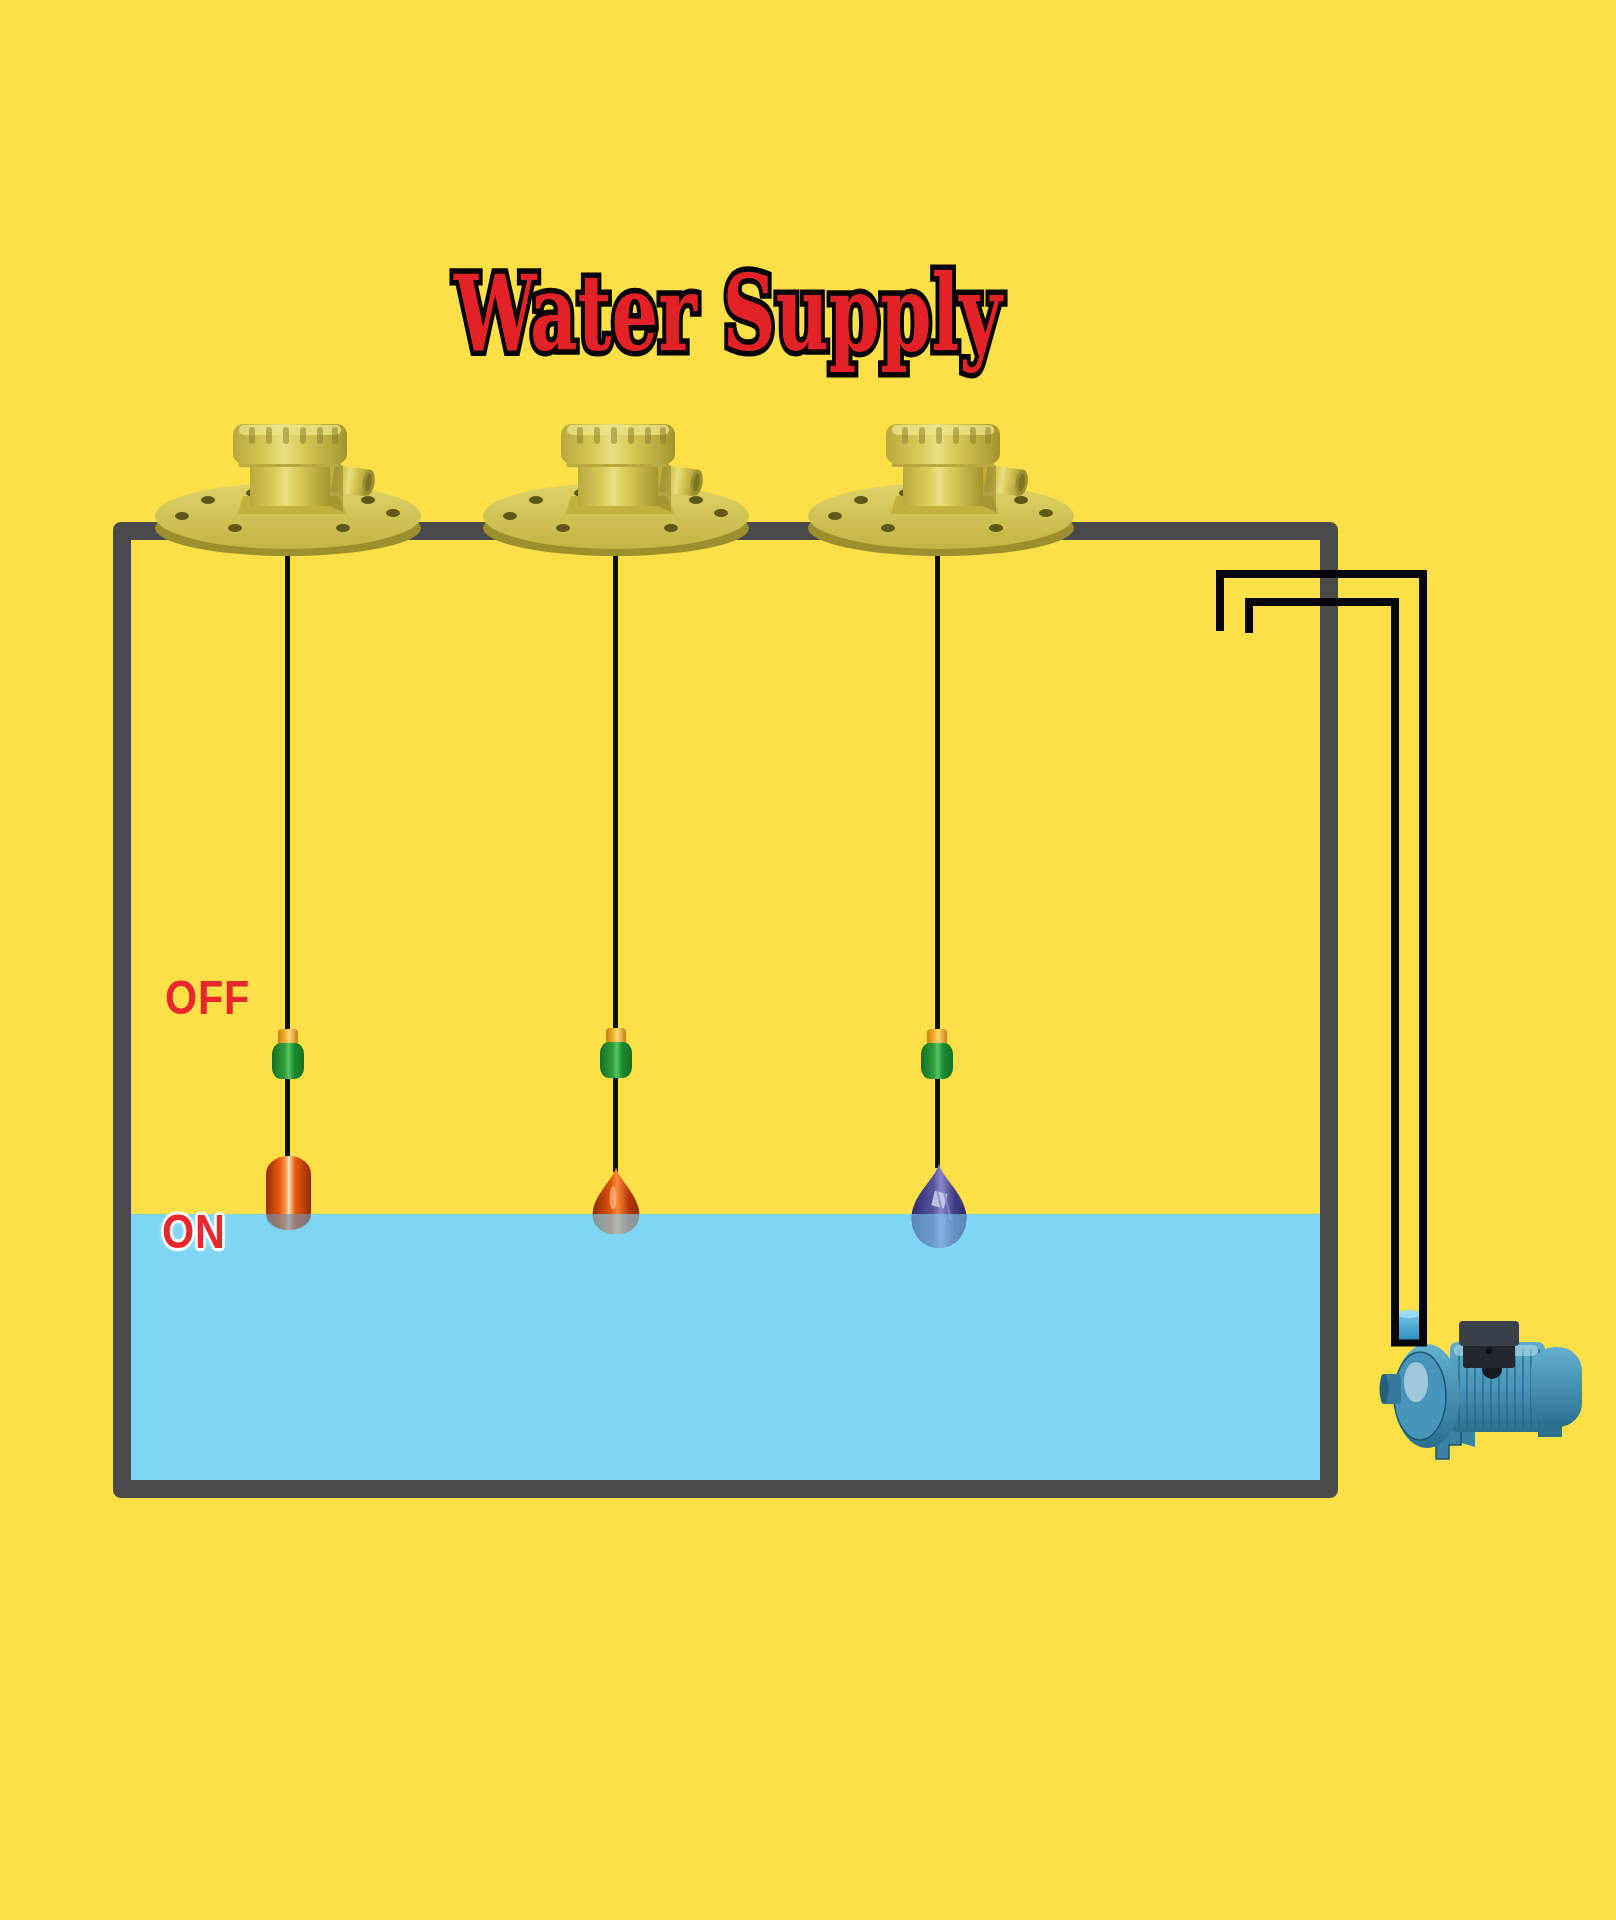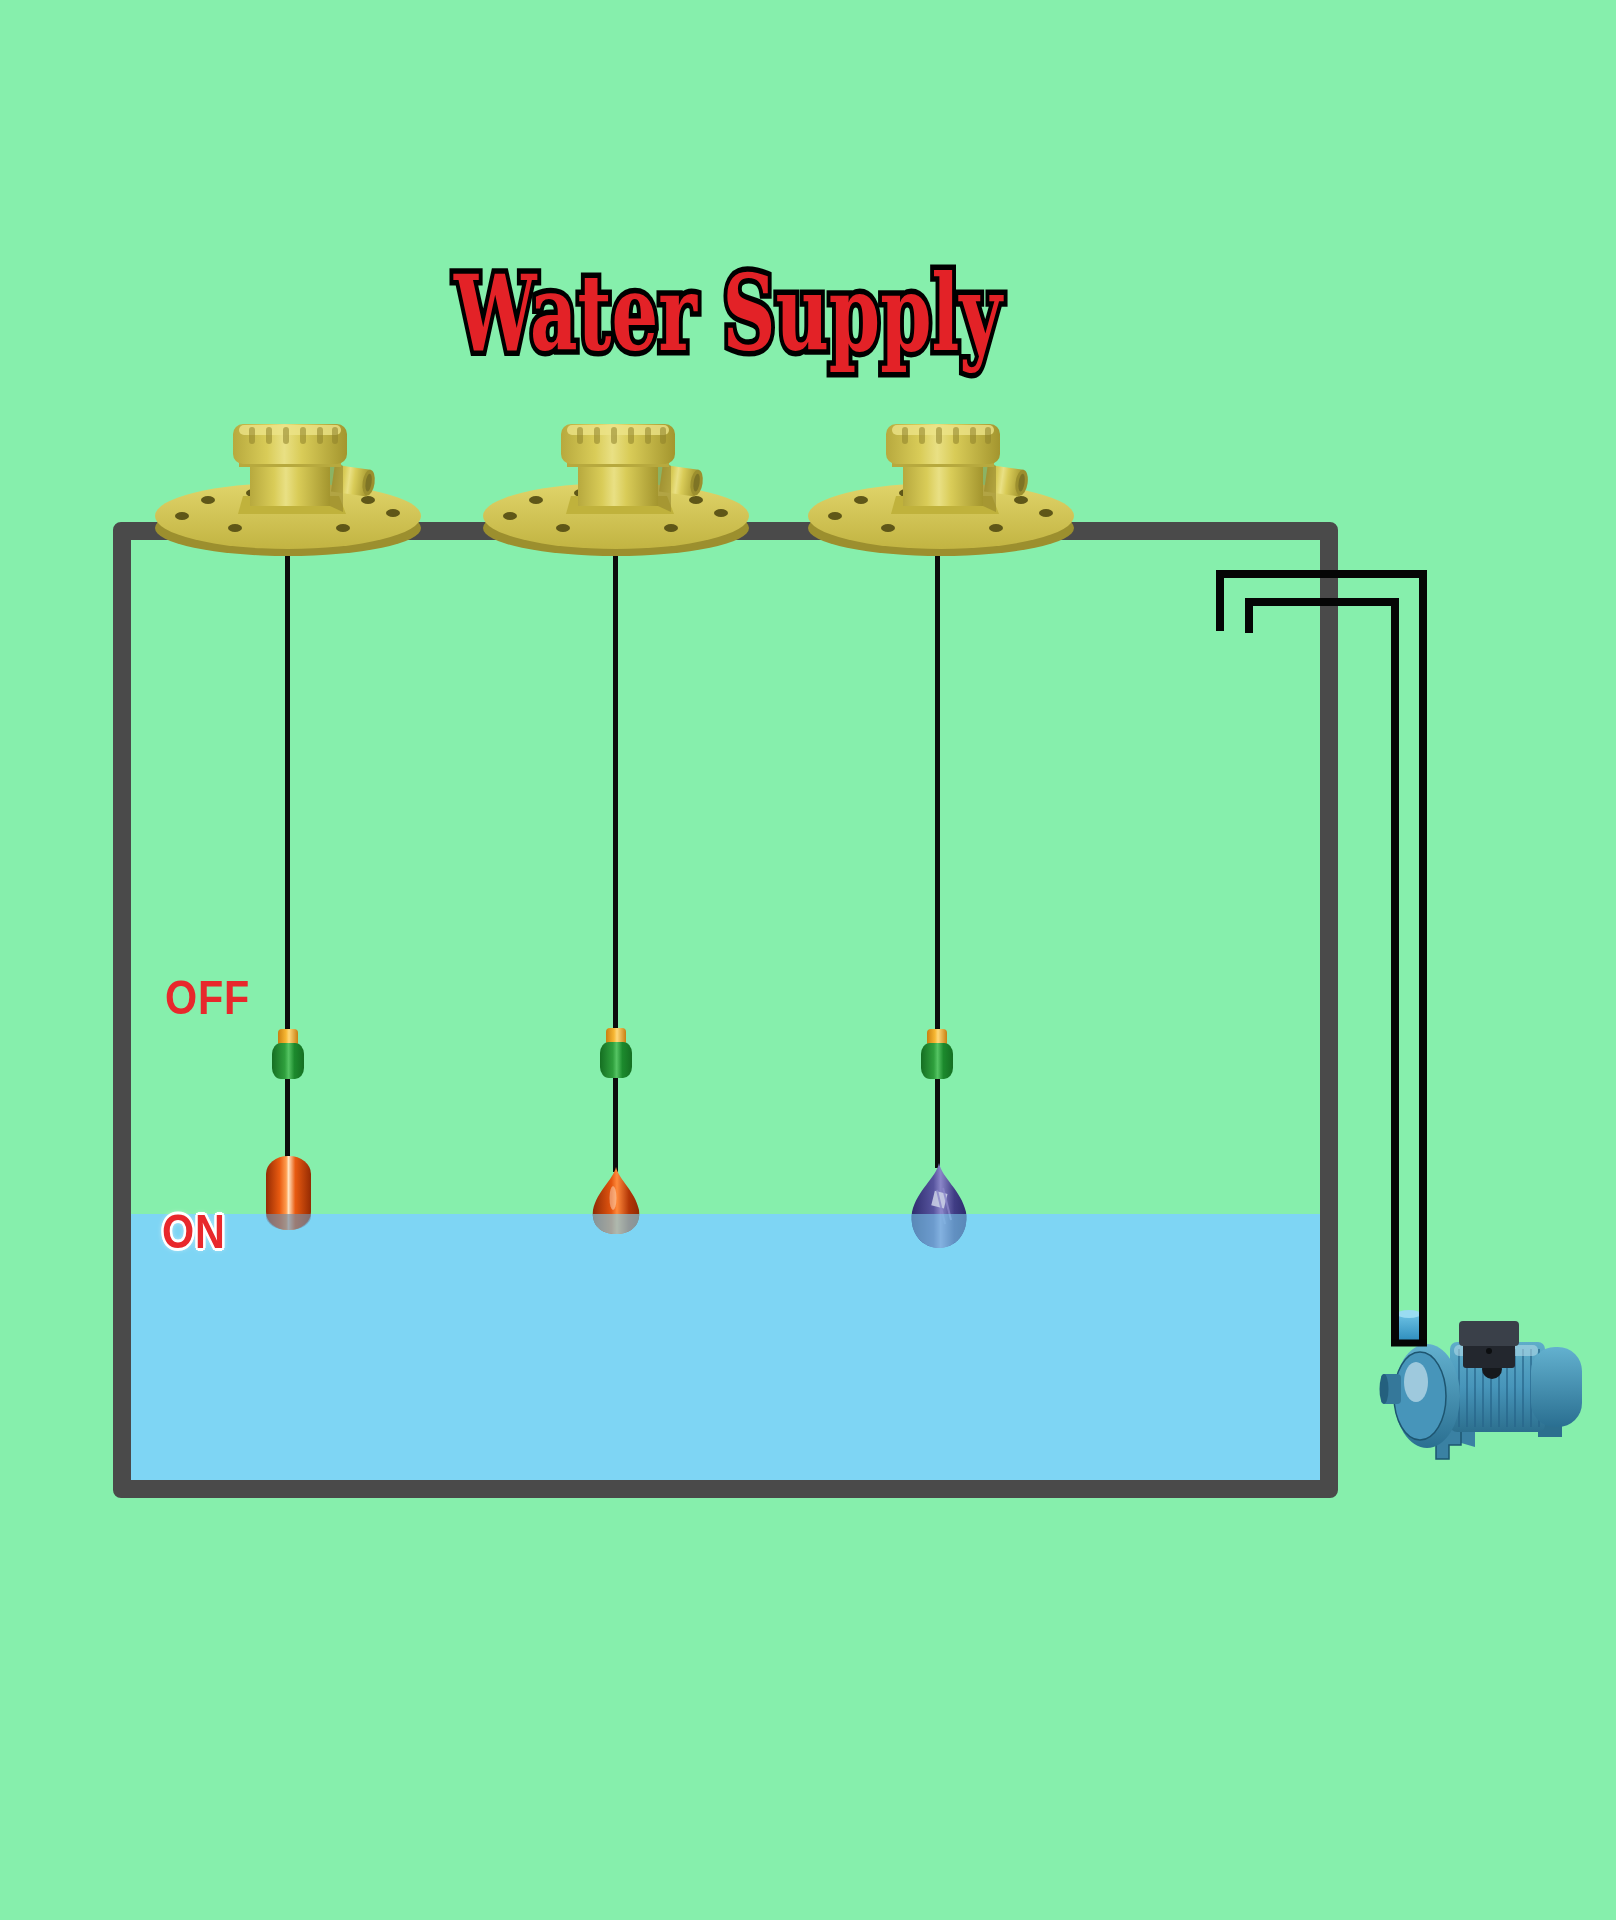--- a/index.html
+++ b/index.html
@@ -1,16 +1,16 @@
 <!DOCTYPE html>
 <html><head>
 <meta charset="utf-8">
 <style>
   html,body{margin:0;padding:0;background:#ffffff;}
-  .scene{position:relative;width:1616px;height:1920px;background:#86efac;overflow:hidden;
+  .scene{position:relative;width:1616px;height:1920px;background:#fde047;overflow:hidden;
          font-family:"Liberation Sans",sans-serif;}
   .abs{position:absolute;}
   
   .title-svg{position:absolute;left:0;top:235px;width:1616px;height:160px;}
   
   .tank{position:absolute;left:113px;top:522px;width:1225px;height:976px;
         border:18px solid #4a4a4a;border-radius:8px;box-sizing:border-box;}
   .water{position:absolute;left:0;right:0;bottom:0;height:266px;background:#7ed5f4;}
   
   .cable{position:absolute;width:5px;background:#0c0c0c;}

